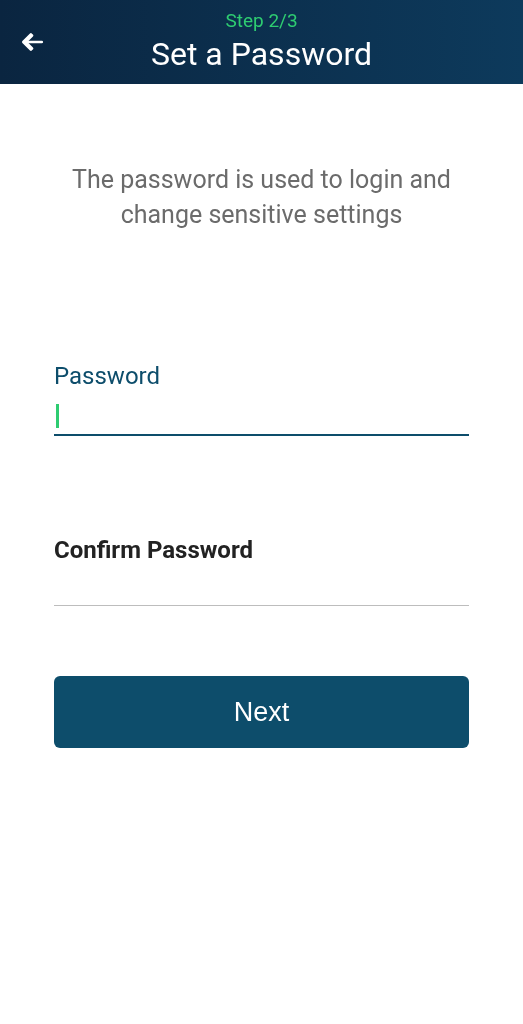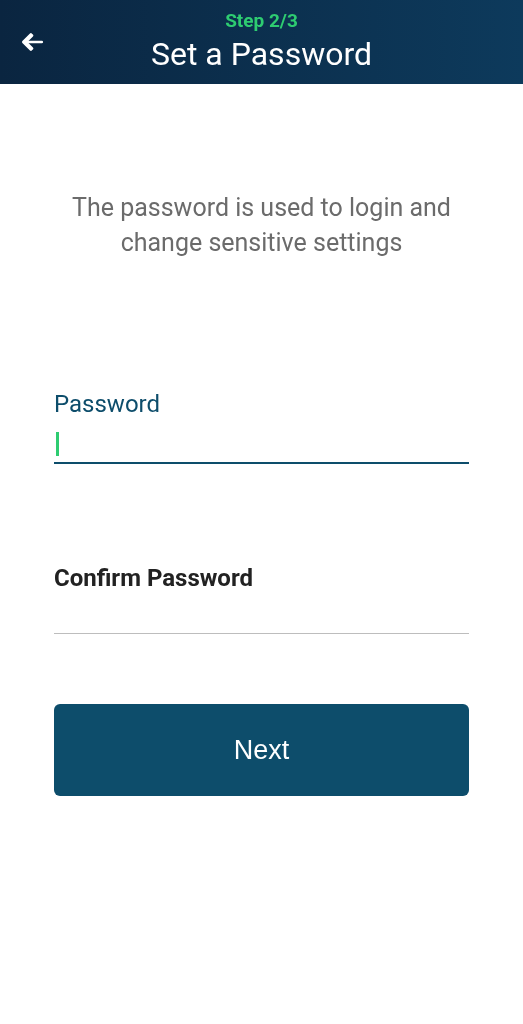--- a/index.html
+++ b/index.html
@@ -37,32 +37,31 @@
       width: 26px;
       height: 26px;
     }
     .header-center {
       margin: 0 auto;
       text-align: center;
     }
     .step-label {
       color: #2ecc71;
       font-size: 19px;
-      font-weight: 700;
+      font-weight: 400;
       line-height: 1.3;
     }
     .page-title {
       color: #ffffff;
       font-size: 32px;
       font-weight: 400;
       line-height: 1.3;
     }
     .content {
       padding: 78px 54px 0 54px;
-      margin-top: 28px;
     }
     .description {
       color: #6b6b6b;
       font-size: 25px;
       font-weight: 400;
       text-align: center;
       line-height: 1.4;
       margin-bottom: 130px;
       padding: 0 10px;
     }
@@ -109,21 +108,21 @@
     .input-wrapper-inactive {
       border-bottom: 1px solid #bdbdbd;
       height: 34px;
     }
     .next-button {
       background: #0d4d6b;
       color: #ffffff;
       border: none;
       border-radius: 6px;
       width: 100%;
-      height: 92px;
+      height: 72px;
       font-size: 27px;
       font-weight: 400;
       cursor: pointer;
       margin-top: 70px;
     }
     .field-group-2 {
       margin-bottom: 0;
     }
   </style>
 </head>

